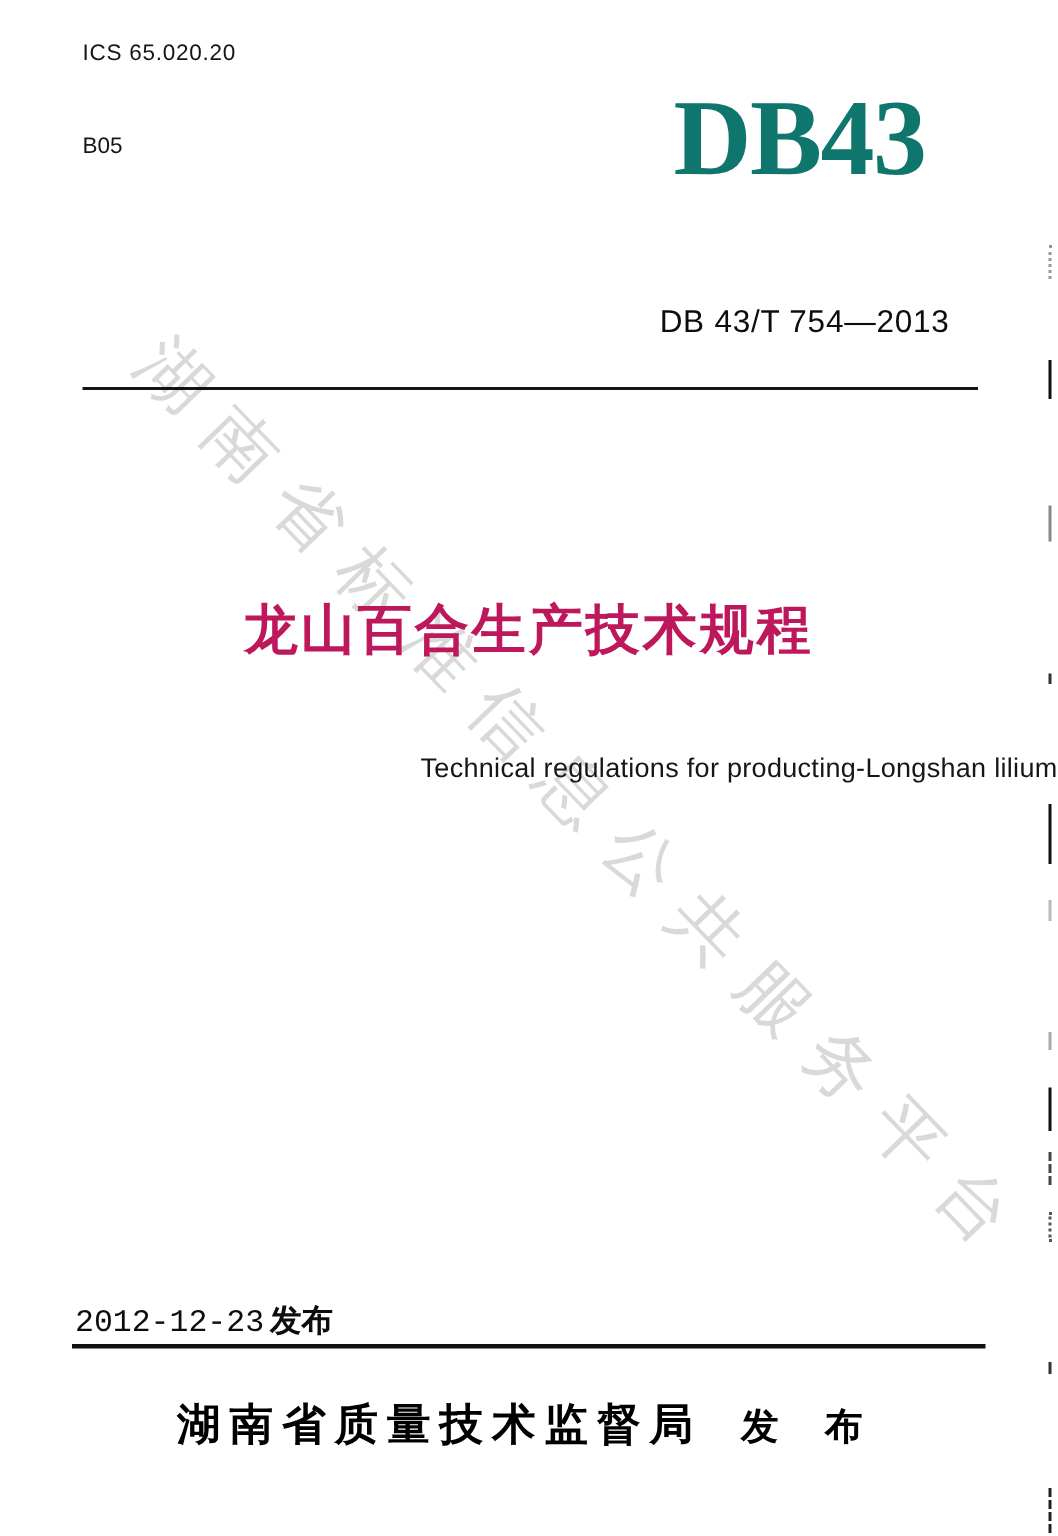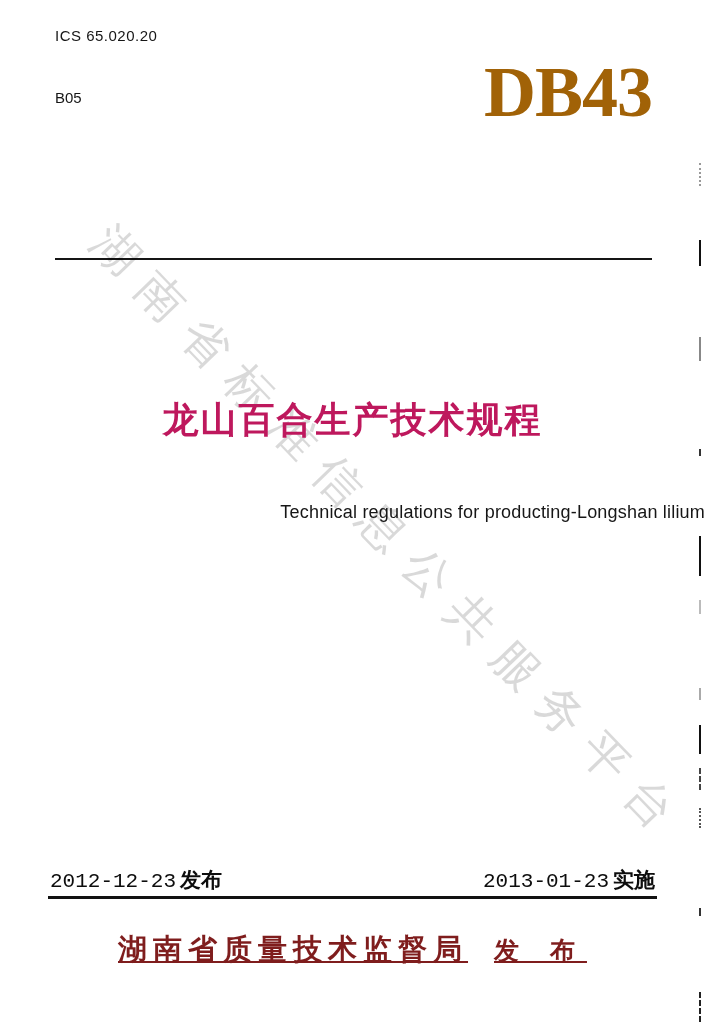--- a/index.html
+++ b/index.html
@@ -31,28 +31,28 @@
     left: 55px;
     top: 49px;
     font-size: 15px;
     color: #161616;
     margin-top: 40px;
   }
 
   
   .db-logo {
     position: absolute;
-    right: 53px;
+    right: 88px;
     top: 56px;
     font-family: "Liberation Serif", serif;
     font-weight: 700;
     font-size: 72px;
     line-height: 1;
     letter-spacing: -1px;
-    color: #a16207;
+    color: #0f766e;
   }
   .standard-type {
     position: absolute;
     left: 53px;
     top: 130px;
     font-size: 44px;
     line-height: 1.1;
     font-weight: 400;
     letter-spacing: 48px;
     white-space: nowrap;
@@ -145,24 +145,23 @@
   }
   .publisher-row {
     position: absolute;
     left: 0;
     top: 930px;
     width: 705px;
     text-align: center;
     font-size: 29px;
     font-weight: 700;
     letter-spacing: 6px;
-    color: #7f1d1d;
+    color: #000000;
     white-space: nowrap;
     z-index: 2;
-    text-decoration: underline;
   }
   .publisher-row .publish-label {
     margin-left: 26px;
     font-size: 25px;
     letter-spacing: 12px;
   }
 
   
   .artifact {
     position: absolute;
@@ -184,30 +183,30 @@
 </style>
 </head>
 <body>
 
 <div class="page">
 
   <div class="ics-code">ICS 65.020.20</div>
   <div class="class-code">B05</div>
 
   <div class="db-logo">DB43</div>
+  <div class="doc-number">DB 43/T 754—2013</div>
   <div class="rule-top"></div>
 
   <div class="watermark">湖南省标准信息公共服务平台</div>
 
   <div class="title-cn">龙山百合生产技术规程</div>
   <div class="title-en">Technical regulations for producting-Longshan lilium</div>
 
   <div class="dates-row">
     <span><span>2012-12-23</span><span class="cjk">发布</span></span>
-    <span><span>2013-01-23</span><span class="cjk">实施</span></span>
   </div>
   <div class="rule-bottom"></div>
 
   <div class="publisher-row">
     <span>湖南省质量技术监督局</span><span class="publish-label">发 布</span>
   </div>
 
   <i class="artifact a1"></i>
   <i class="artifact a2"></i>
   <i class="artifact a3"></i>

